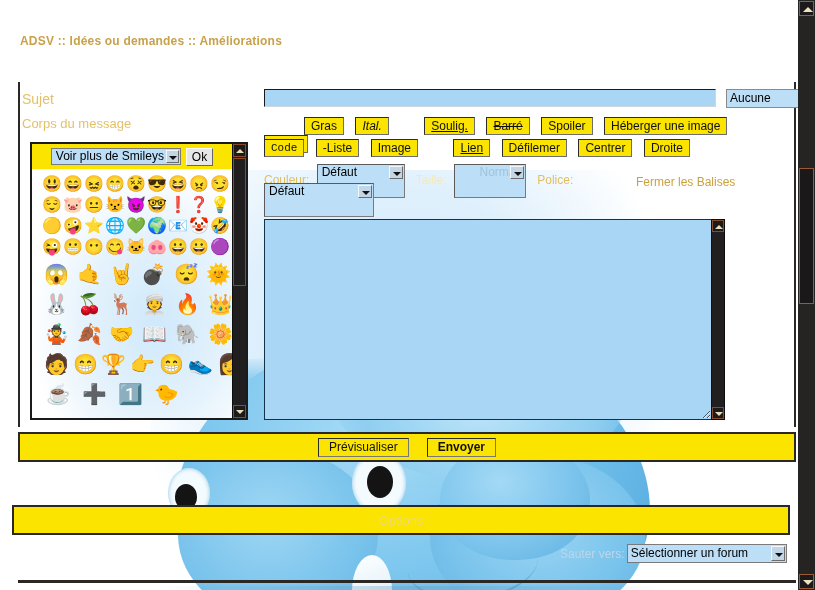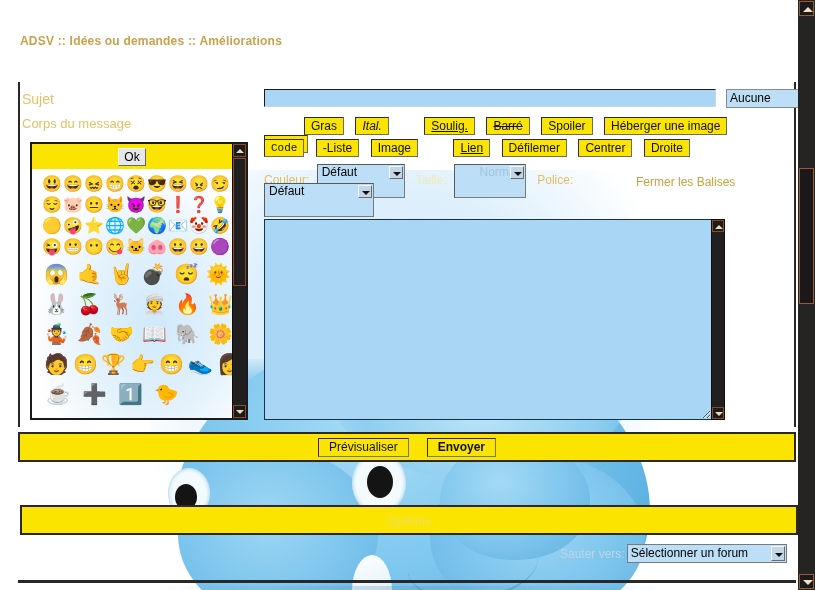--- a/index.html
+++ b/index.html
@@ -335,21 +335,21 @@
     background:#fbe400;
     border:1px solid #2b2b2b;
     border-right-color:#777; border-bottom-color:#777;
     font-size:12px; height:19px; line-height:17px;
     padding:0 10px; color:#101010; cursor:pointer;
   }
   .sbtn.bold { font-weight:bold; }
 
   
   .optionsbar {
-    position:absolute; left:20px; top:505px; width:778px; height:30px;
+    position:absolute; left:12px; top:505px; width:778px; height:30px;
     background:#fbe400;
     border:2px solid #2a2725;
     display:flex; align-items:center; justify-content:center;
   }
   .optionsbar span { font-size:13px; color:#f0dc62; }
 
   .jumpwrap {
     position:absolute; left:560px; top:544px;
     display:flex; align-items:center; gap:2px;
   }
@@ -487,20 +487,24 @@
   <div class="fermer">Fermer les Balises</div>
 
   <textarea class="msgarea" placeholder="" style=""></textarea>
   <div class="msgscroll">
     <div class="ar"></div>
     <div class="arb"></div>
   </div>
 
   <div class="smileybox">
     <div class="smileyhdr">
+      <span class="ddl2">
+        <span>Voir plus de Smileys</span>
+        <span class="arrow"></span>
+      </span>
       <span class="okbtn">Ok</span>
     </div>
 
     <div class="smileygrid">
       <div class="srow" style="padding-left:10px;margin-top:4px;">
         <span class="sm">😃</span>
         <span class="sm">😄</span>
         <span class="sm">😖</span>
         <span class="sm">😁</span>
         <span class="sm">😵</span>

